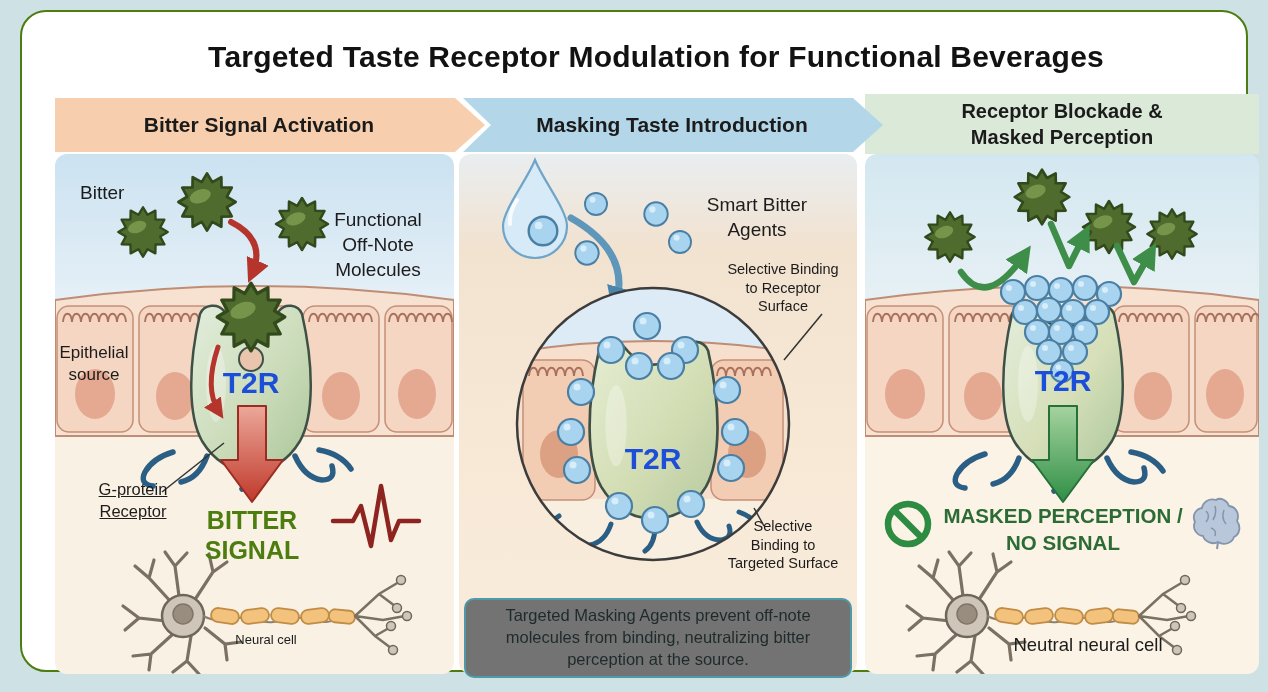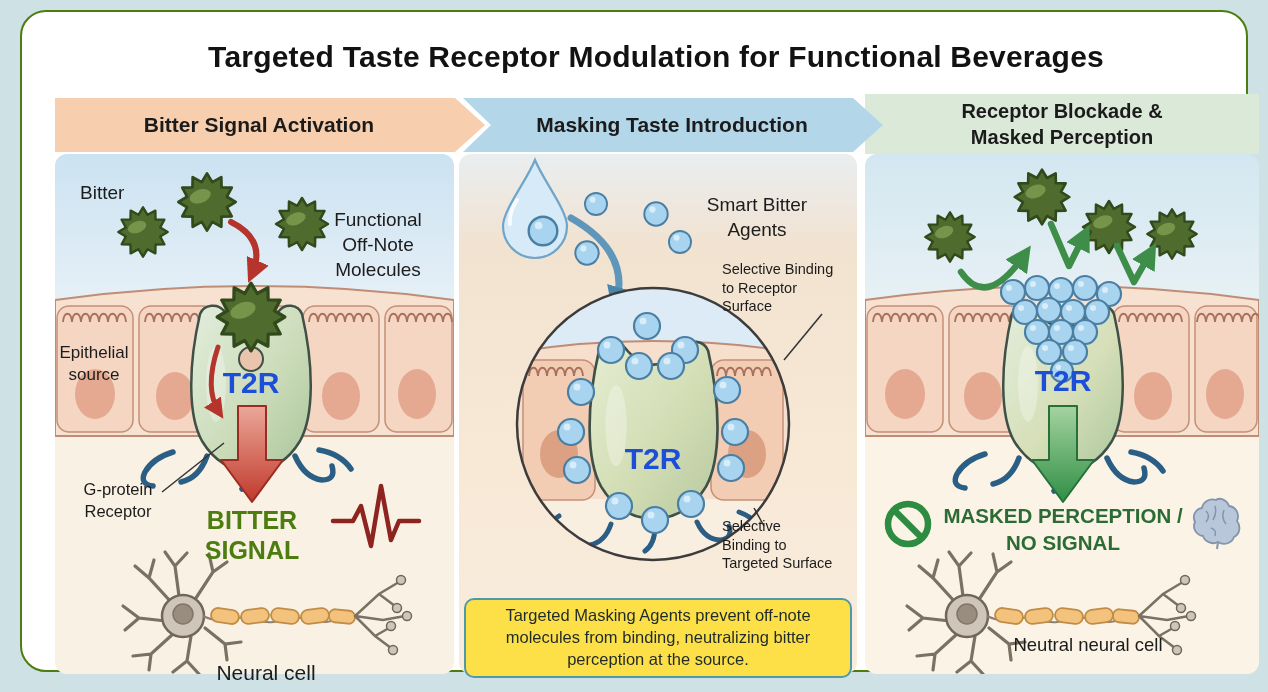--- a/index.html
+++ b/index.html
@@ -15,35 +15,35 @@
   .hdr-mid{left:441px;top:86px;width:420px;height:54px;background:#b3d6e9;z-index:2;
        clip-path:polygon(0 0,calc(100% - 30px) 0,100% 50%,calc(100% - 30px) 100%,0 100%,28px 50%);padding-left:20px;padding-right:22px;box-sizing:border-box;}
   .hdr-right{left:843px;top:82px;width:394px;height:60px;background:#dbe9d9;z-index:1;
        font-size:20px;line-height:1.32;white-space:pre-line;}
   .panel{position:absolute;top:142px;border-radius:12px;overflow:hidden;}
   .panel svg{display:block;}
   .p-left{left:33px;width:399px;height:520px;}
   .p-mid{left:437px;width:398px;height:520px;}
   .p-right{left:843px;width:394px;height:520px;}
   .lbl{position:absolute;color:#1c1c1c;white-space:pre-line;z-index:5;}
-  .c{text-align:center;} .r{text-align:left;}
+  .c{text-align:center;} .r{text-align:center;}
   .lbl-liquid{left:58px;top:170px;font-size:19px;}
   .lbl-offnote{left:300px;top:167px;width:112px;font-size:19px;line-height:1.32;margin-top:28px;}
   .lbl-epithelial{left:28px;top:330px;width:88px;font-size:17px;line-height:1.3;}
   .t2r{font-size:30px;font-weight:bold;color:#1d4ed8;}
   .lbl-t2r-left{left:189px;top:354px;width:80px;}
-  .lbl-gprotein{left:48px;top:466px;width:96px;font-size:16.5px;line-height:1.35;}
+  .lbl-gprotein{left:63px;top:466px;width:96px;font-size:16.5px;line-height:1.35;text-decoration:underline;}
   .lbl-bitter{left:166px;top:494px;width:128px;font-size:25px;font-weight:bold;color:#4d7c0f;line-height:1.18;}
-  .lbl-neural{left:188px;top:649px;width:112px;font-size:21px;}
+  .lbl-neural{left:188px;top:620px;width:112px;font-size:13px;}
   .lbl-smart{left:658px;top:180px;width:154px;font-size:19px;line-height:1.32;}
   .lbl-bindtop{left:700px;top:248px;width:122px;font-size:14.5px;line-height:1.28;}
   .lbl-t2r-mid{left:591px;top:430px;width:80px;}
   .lbl-bindbot{left:700px;top:505px;width:122px;font-size:14.5px;line-height:1.28;}
   .caption{position:absolute;left:442px;top:586px;width:388px;height:80px;box-sizing:border-box;
-      background:#fde047;border:2px solid #4f9aa8;border-radius:10px;display:flex;align-items:center;justify-content:center;
+      background:#737373;border:2px solid #4f9aa8;border-radius:10px;display:flex;align-items:center;justify-content:center;
       font-size:16.5px;color:#1f2a2a;text-align:center;padding:6px 16px;line-height:1.32;z-index:5;}
   .lbl-t2r-right{left:1001px;top:352px;width:80px;}
   .lbl-masked{left:905px;top:490px;width:272px;font-size:20.5px;font-weight:bold;color:#2d6b35;line-height:1.32;}
   .lbl-neutral{left:978px;top:622px;width:176px;font-size:18.5px;}
 </style>
 </head>
 <body>
 
 <div class="stage">
  <div class="card">

